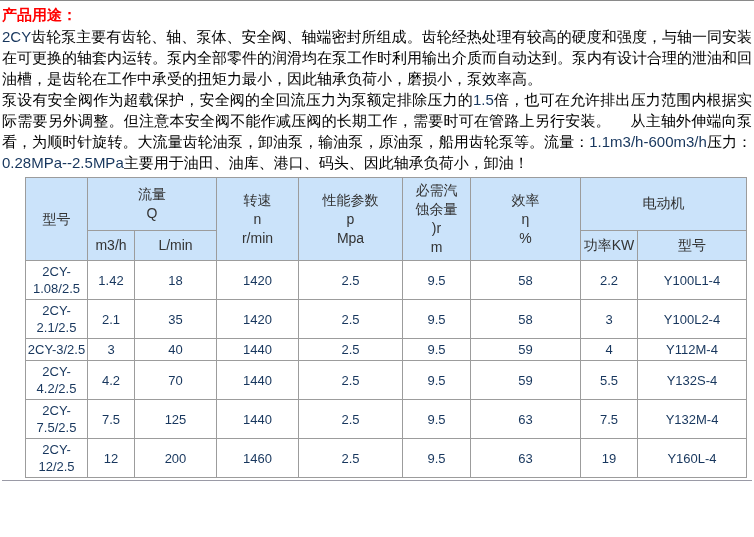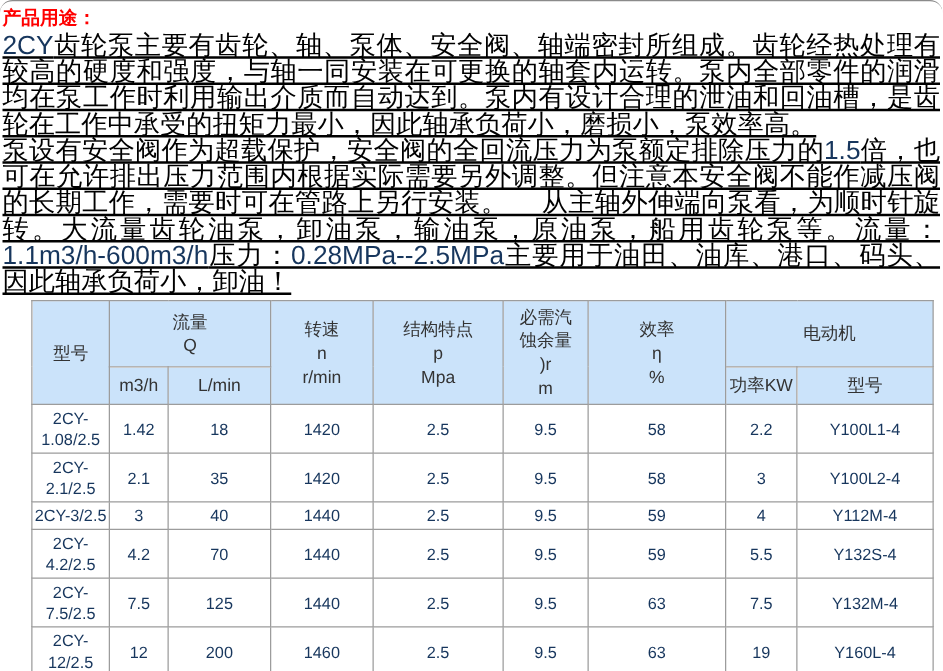--- a/index.html
+++ b/index.html
@@ -1,29 +1,28 @@
 <!DOCTYPE html>
 <html><head>
 <meta charset="utf-8">
 <style>
   html,body { margin:0; padding:0; background:#ffffff; }
   body { font-family:"Liberation Sans","DejaVu Sans",sans-serif; }
   .page {
     width:754px; height:537px; box-sizing:border-box;
     border-top:1px solid #8a8a8a;
-    padding:2px 2px 0 2px; overflow:hidden; background:#fff;border-radius:10px;
+    padding:2px 2px 0 2px; overflow:hidden; background:#fff;
   }
   .sec-heading {
     color:#ff0000; font-size:15px; font-weight:bold;
     margin:3px 0 2px 0; line-height:18px;
   }
   .para {
-    margin:0; font-size:21px; line-height:21px; color:#000000;
+    margin:0; font-size:15px; line-height:21px; color:#000000;
     text-align:justify;
-    text-decoration:underline;
   }
   .para .accent { color:#17365d; }
   table.perf {
     border-collapse:collapse; table-layout:fixed;
     width:721px; margin:4px 0 0 23px;
     border:1px solid #8f8f8f;
   }
   table.perf th, table.perf td {
     border:1px solid #9c9c9c; text-align:center; vertical-align:middle;
     overflow:hidden;
@@ -67,21 +66,21 @@
           <col style="width:109px">
       </colgroup>
       <thead>
         <tr>
           <th rowspan="2">型号</th>
           <th colspan="2">流量
 Q</th>
           <th rowspan="2">转速
 n
 r/min</th>
-          <th rowspan="2">结构特点
+          <th rowspan="2">性能参数
 p
 Mpa</th>
           <th rowspan="2">必需汽
 蚀余量
 )r
 m</th>
           <th rowspan="2">效率
 η
 %</th>
           <th colspan="2">电动机</th>

